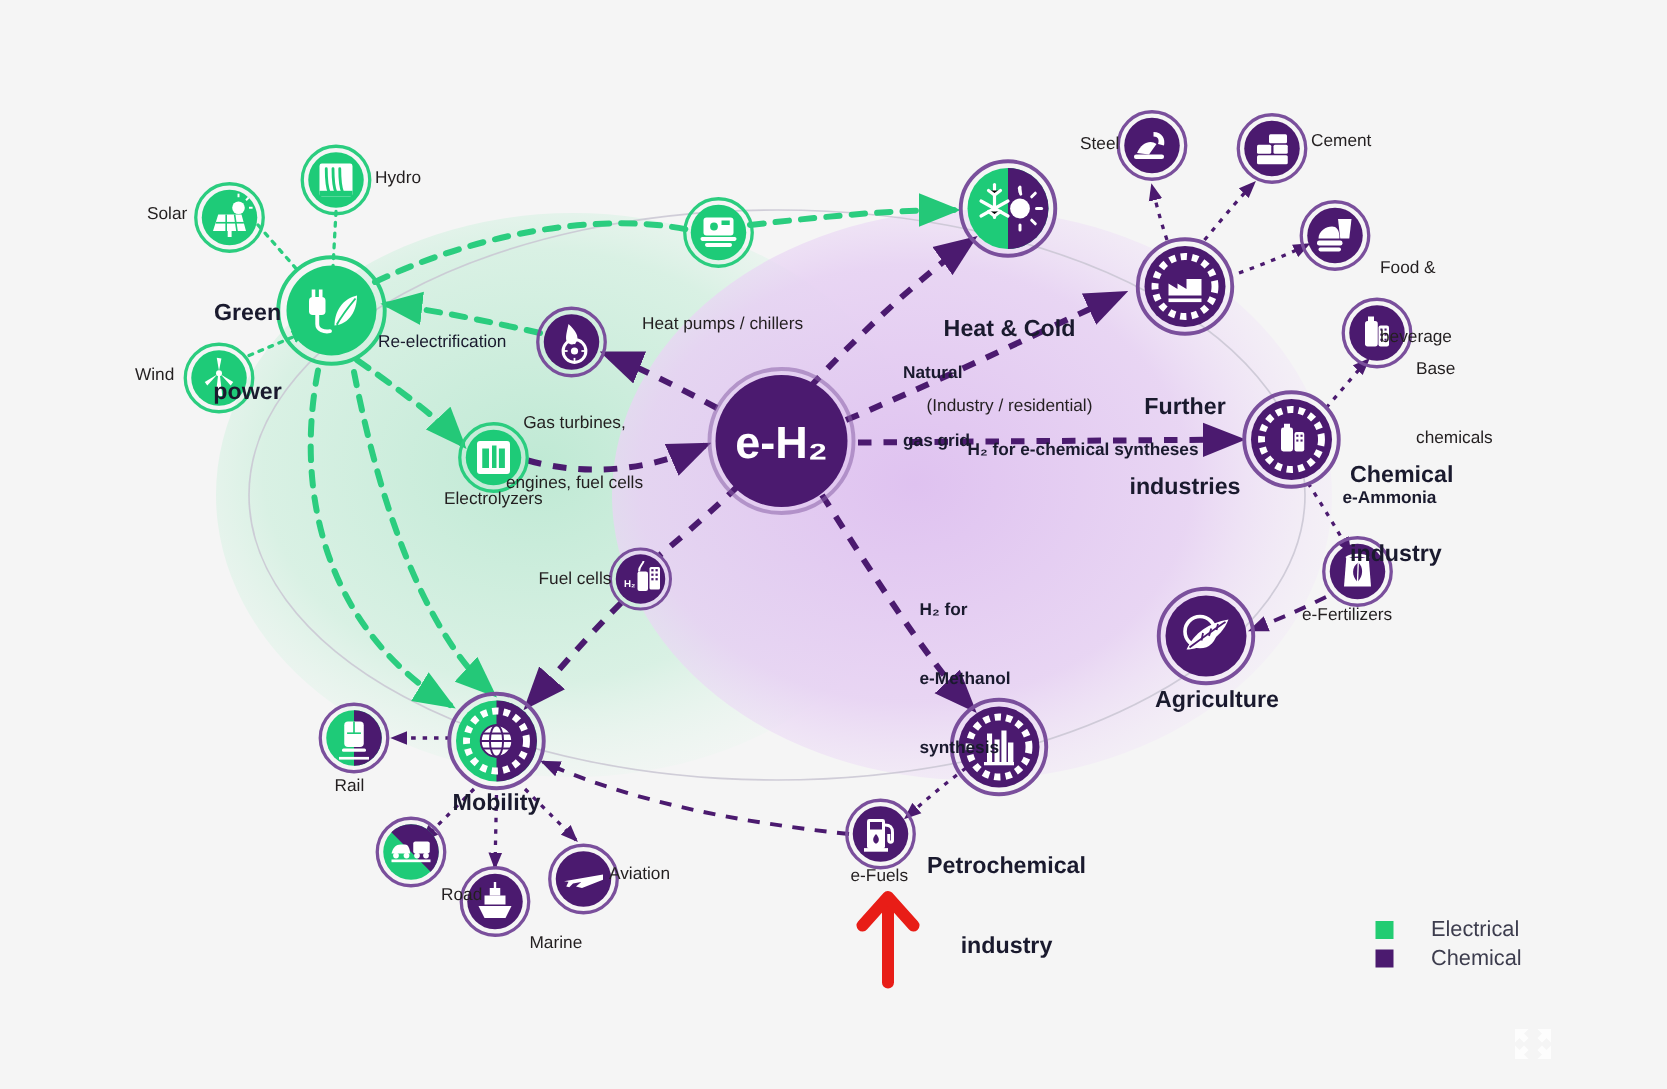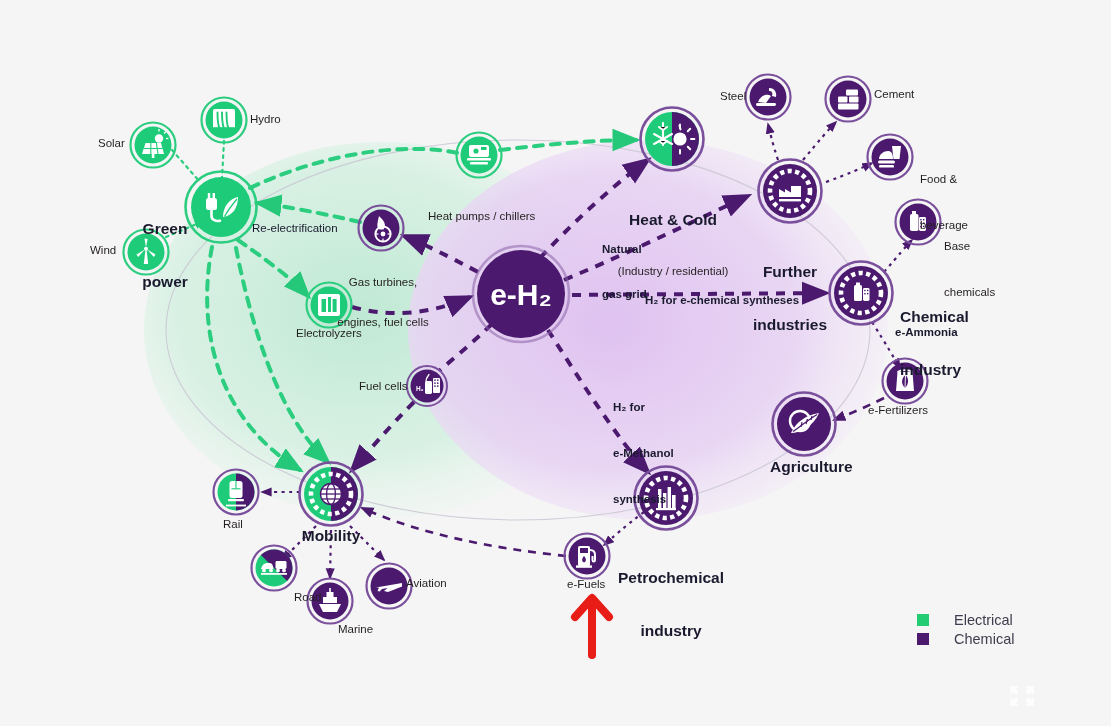--- a/index.html
+++ b/index.html
@@ -480,21 +480,21 @@
   <g transform="translate(1022,696)" opacity=".82">
     <g fill="#ffffff">
       <path d="M-12,-10 L-3,-10 L-6,-7 L-3,-4 L-6,-1 L-9,-4 L-12,-1 z"></path>
       <path d="M12,-10 L3,-10 L6,-7 L3,-4 L6,-1 L9,-4 L12,-1 z"></path>
       <path d="M-12,10 L-3,10 L-6,7 L-3,4 L-6,1 L-9,4 L-12,1 z"></path>
       <path d="M12,10 L3,10 L6,7 L3,4 L6,1 L9,4 L12,1 z"></path>
     </g>
   </g>
 </svg>
 
-<div class="lbl node-title" style="left:120px;top:184px;width:90px;">
+<div class="lbl node-title" style="left:120px;top:164px;width:90px;">
   <div>Green</div>
   <div>power</div>
 </div>
 
 <div class="lbl small-lbl" style="left:98px;top:137px;">Solar</div>
 <div class="lbl small-lbl" style="left:250px;top:113px;">Hydro</div>
 <div class="lbl small-lbl" style="left:90px;top:244px;">Wind</div>
 
 <div class="lbl small-lbl" style="left:428px;top:178px;margin-top:32px;">Heat pumps / chillers</div>
 
@@ -560,21 +560,21 @@
   <div>Petrochemical</div>
   <div>industry</div>
 </div>
 
 <div class="lbl small-lbl" style="left:567px;top:578px;">e-Fuels</div>
 
 <div class="lbl node-title" style="left:291px;top:527px;width:80px;">Mobility</div>
 
 <div class="lbl small-lbl" style="left:223px;top:518px;">Rail</div>
 <div class="lbl small-lbl" style="left:258px;top:591px;padding-left:36px;">Road</div>
-<div class="lbl small-lbl" style="left:290px;top:623px;padding-left:48px;">Marine</div>
+<div class="lbl small-lbl" style="left:305px;top:623px;padding-left:48px;">Marine</div>
 <div class="lbl small-lbl" style="left:406px;top:577px;">Aviation</div>
 
 <div class="legend">
   <div class="legend-row">
     <span class="legend-sw" style="background: rgb(34, 204, 114);"></span>
     <span class="legend-tx">Electrical</span>
   </div>
   <div class="legend-row">
     <span class="legend-sw" style="background: rgb(75, 26, 111);"></span>
     <span class="legend-tx">Chemical</span>

